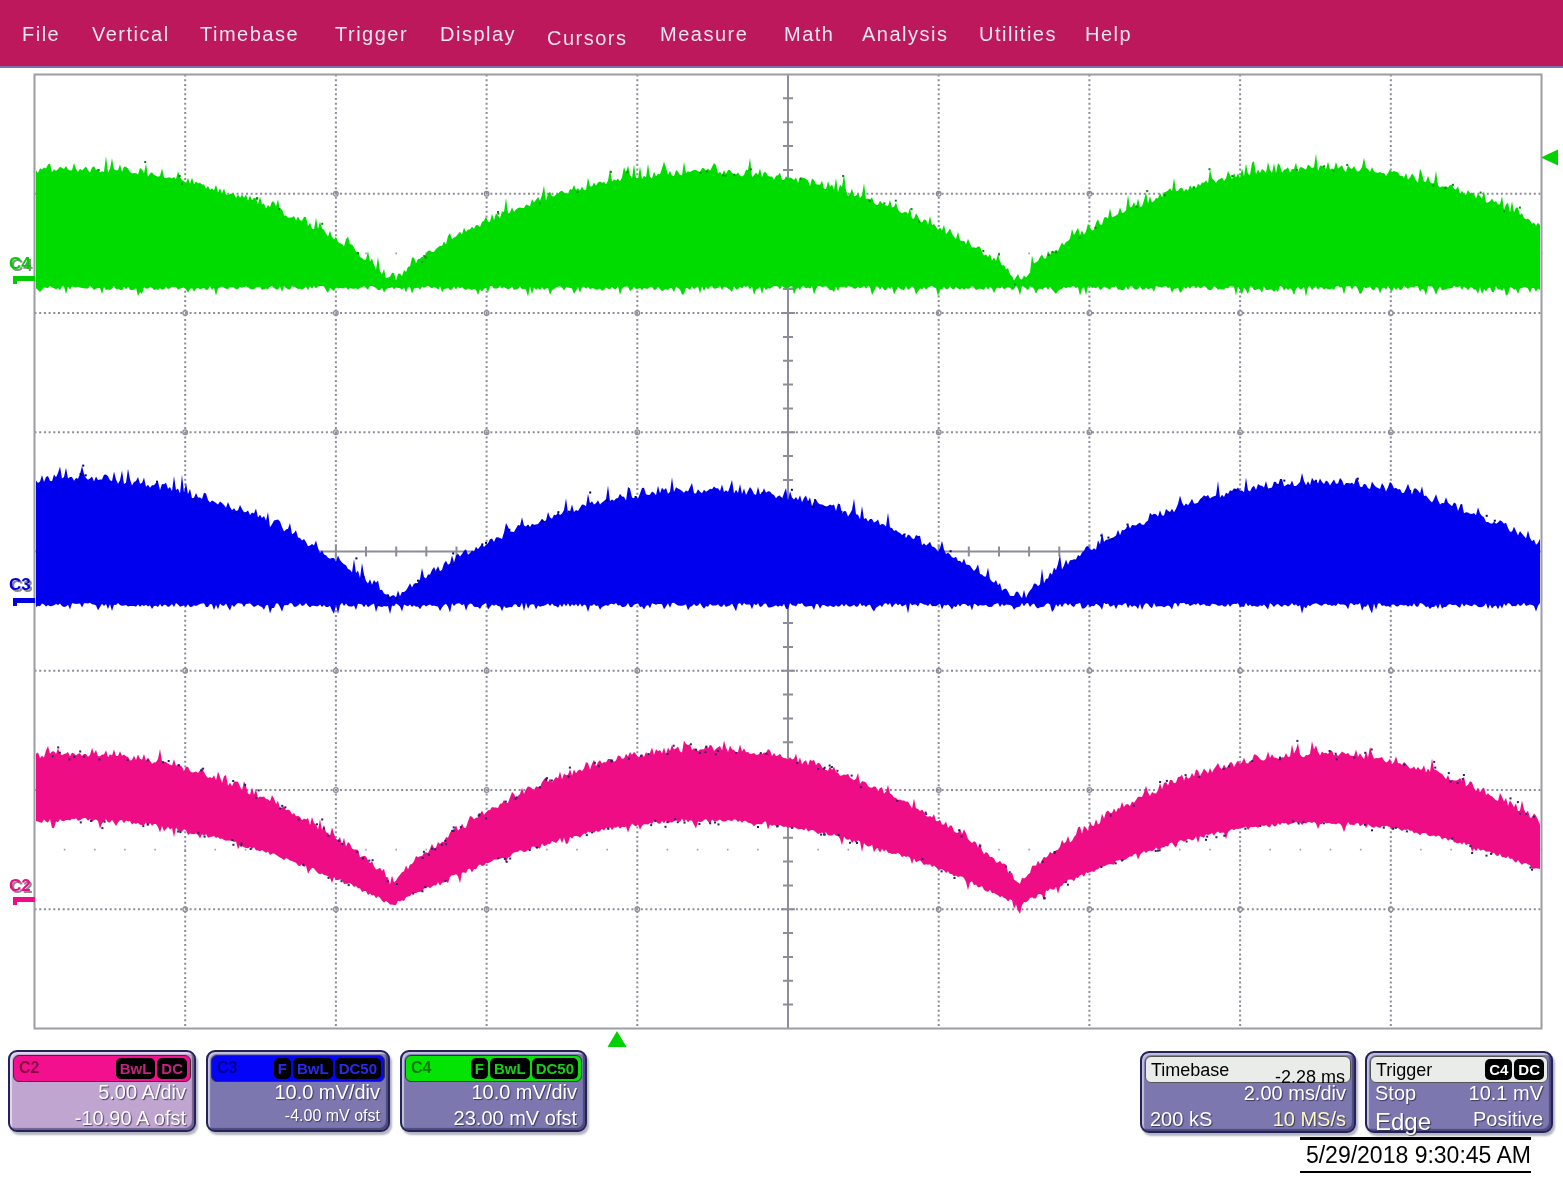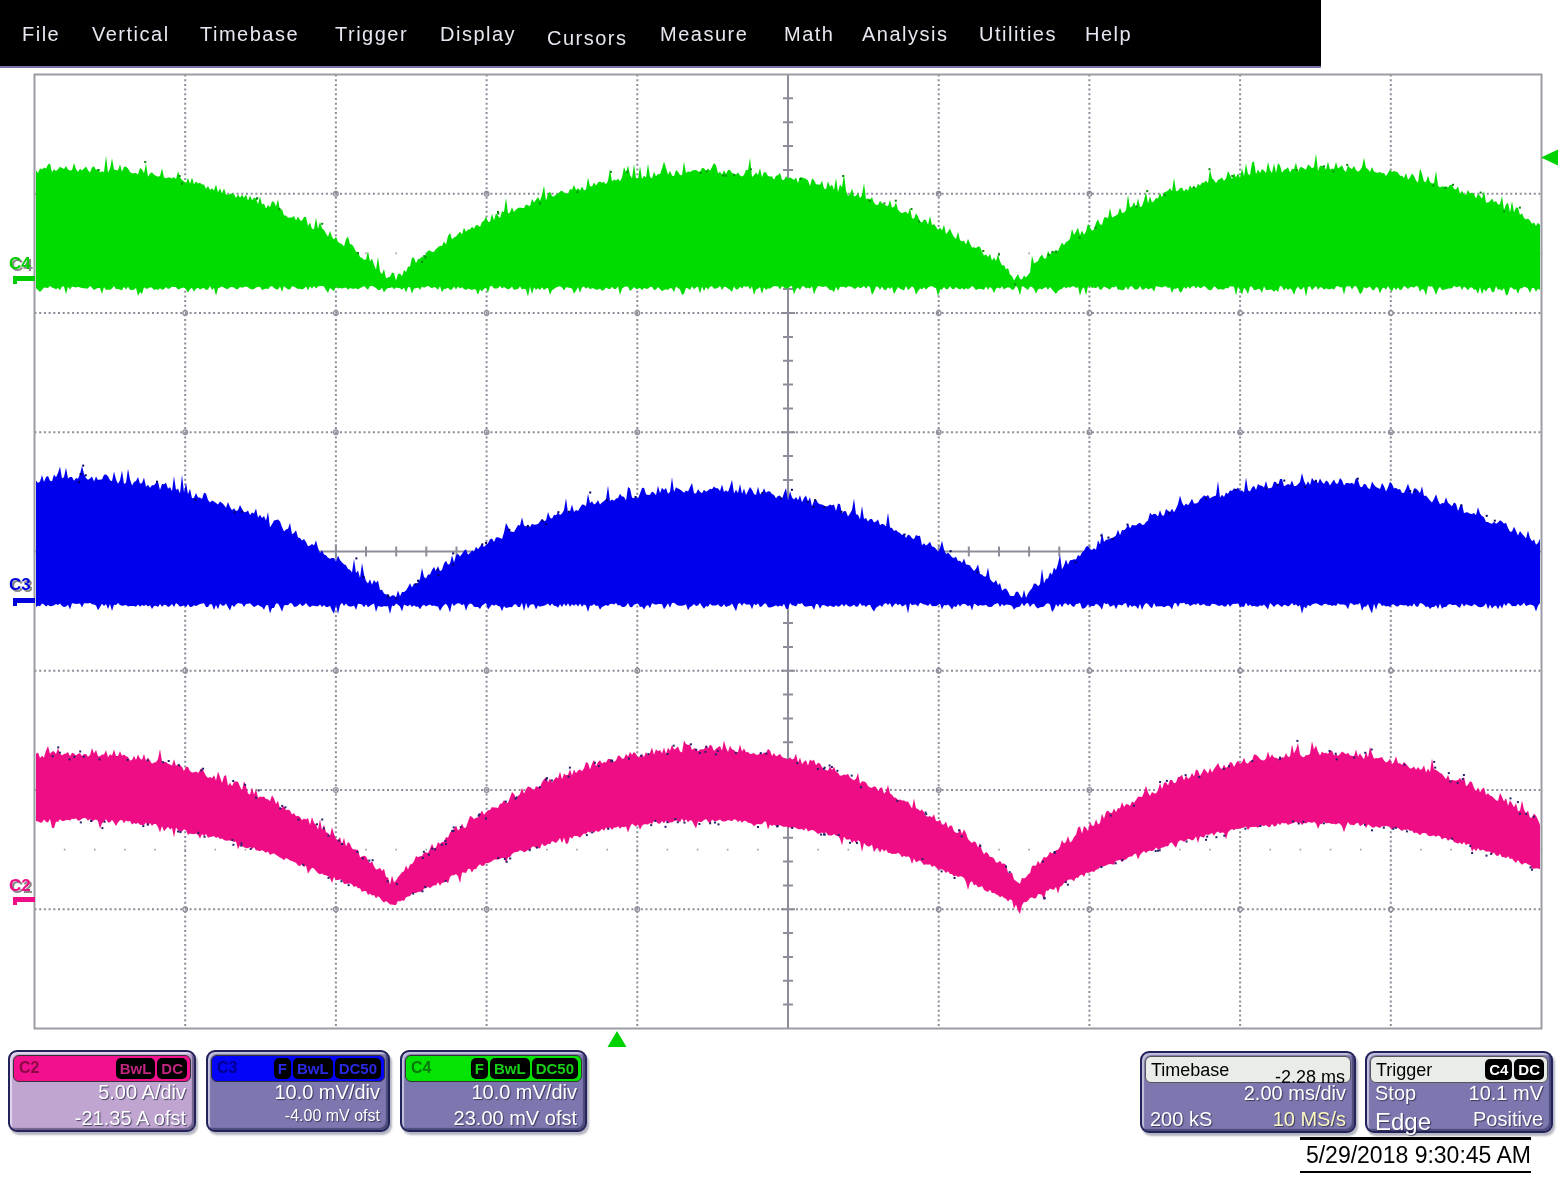--- a/index.html
+++ b/index.html
@@ -419,40 +419,40 @@
     <text x="11" y="592" font-family="Liberation Sans, sans-serif" font-size="17" font-weight="bold" fill="#8a8a8a">C3</text>
     <text x="9" y="590" font-family="Liberation Sans, sans-serif" font-size="17" font-weight="bold" fill="#0000dd">C3</text>
     <text x="11" y="893" font-family="Liberation Sans, sans-serif" font-size="17" font-weight="bold" fill="#8a8a8a">C2</text>
     <text x="9" y="891" font-family="Liberation Sans, sans-serif" font-size="17" font-weight="bold" fill="#ee0d86">C2</text>
     <path d="M13 276 h22 v5 h-18 v3 h-4 Z" fill="#00cc00"></path>
     <path d="M13 598 h22 v5 h-18 v3 h-4 Z" fill="#0000dd"></path>
     <path d="M13 897 h22 v5 h-18 v3 h-4 Z" fill="#ee0d86"></path>
     <polygon points="1541,157.5 1558,149.5 1558,165.5" fill="#00d200"></polygon>
     <polygon points="617,1031 607.5,1047 626.5,1047" fill="#00d200"></polygon>
   </svg>
-<div style="position:absolute;left:0;top:0;width:1321px;height:66px;background:#000000;border-bottom:2px solid #7a73ab">
+<div style="position:absolute;left:0;top:0;width:1563px;height:66px;background:#be185d;border-bottom:2px solid #7a73ab">
     <span style="position:absolute;left:22px;top:23px;font-size:20px;letter-spacing:1.5px;color:#e8e6f0">File</span>
     <span style="position:absolute;left:92px;top:23px;font-size:20px;letter-spacing:1.5px;color:#e8e6f0">Vertical</span>
     <span style="position:absolute;left:200px;top:23px;font-size:20px;letter-spacing:1.5px;color:#e8e6f0">Timebase</span>
     <span style="position:absolute;left:335px;top:23px;font-size:20px;letter-spacing:1.5px;color:#e8e6f0">Trigger</span>
     <span style="position:absolute;left:440px;top:23px;font-size:20px;letter-spacing:1.5px;color:#e8e6f0">Display</span>
     <span style="position:absolute;left:547px;top:27px;font-size:20px;letter-spacing:1.5px;color:#e8e6f0">Cursors</span>
     <span style="position:absolute;left:660px;top:23px;font-size:20px;letter-spacing:1.5px;color:#e8e6f0">Measure</span>
     <span style="position:absolute;left:784px;top:23px;font-size:20px;letter-spacing:1.5px;color:#e8e6f0">Math</span>
     <span style="position:absolute;left:862px;top:23px;font-size:20px;letter-spacing:1.5px;color:#e8e6f0">Analysis</span>
     <span style="position:absolute;left:979px;top:23px;font-size:20px;letter-spacing:1.5px;color:#e8e6f0">Utilities</span>
     <span style="position:absolute;left:1085px;top:23px;font-size:20px;letter-spacing:1.5px;color:#e8e6f0">Help</span>
   </div>
 <div style="position:absolute;left:8px;top:1050px;width:188px;height:82px;background:#c0a5d1;box-sizing:border-box;border-radius:9px;border:2px solid #23235c;box-shadow:inset -2px -2px 1px rgba(30,30,70,0.5), inset 2px 2px 1px rgba(255,255,255,0.55), 2px 3px 2px rgba(90,90,120,0.45);">
     <div style="position:absolute;left:3px;top:3px;right:3px;height:25px;background:#f2108e;border-radius:6px;border:1px solid #333;">
       <span style="position:absolute;left:5px;top:3px;font-size:16px;font-weight:bold;color:#8c0a42">C2</span>
       <span style="position:absolute;right:3px;top:2px;"><span style="display:inline-block;background:#000;color:#c22680;border-radius:5px;padding:0px 4px;font-weight:bold;font-size:15px;line-height:21px;margin-left:2px;vertical-align:top">BwL</span><span style="display:inline-block;background:#000;color:#c22680;border-radius:5px;padding:0px 4px;font-weight:bold;font-size:15px;line-height:21px;margin-left:2px;vertical-align:top">DC</span></span>
     </div>
     <div style="position:absolute;right:8px;top:29px;font-size:20px;color:#fff;text-shadow:1px 1px 1px rgba(40,40,70,0.8)">5.00 A/div</div>
-    <div style="position:absolute;right:8px;top:55px;font-size:20px;color:#fff;text-shadow:1px 1px 1px rgba(40,40,70,0.8)">-21.35 A ofst</div>
+    <div style="position:absolute;right:8px;top:55px;font-size:20px;color:#fff;text-shadow:1px 1px 1px rgba(40,40,70,0.8)">-10.90 A ofst</div>
   </div>
 <div style="position:absolute;left:206px;top:1050px;width:184px;height:82px;background:#7c77ae;box-sizing:border-box;border-radius:9px;border:2px solid #23235c;box-shadow:inset -2px -2px 1px rgba(30,30,70,0.5), inset 2px 2px 1px rgba(255,255,255,0.55), 2px 3px 2px rgba(90,90,120,0.45);">
     <div style="position:absolute;left:3px;top:3px;right:3px;height:25px;background:#0404f8;border-radius:6px;border:1px solid #333;">
       <span style="position:absolute;left:5px;top:3px;font-size:16px;font-weight:bold;color:#000090">C3</span>
       <span style="position:absolute;right:3px;top:2px;"><span style="display:inline-block;background:#000;color:#2a2ae8;border-radius:5px;padding:0px 4px;font-weight:bold;font-size:15px;line-height:21px;margin-left:2px;vertical-align:top">F</span><span style="display:inline-block;background:#000;color:#2a2ae8;border-radius:5px;padding:0px 4px;font-weight:bold;font-size:15px;line-height:21px;margin-left:2px;vertical-align:top">BwL</span><span style="display:inline-block;background:#000;color:#2a2ae8;border-radius:5px;padding:0px 4px;font-weight:bold;font-size:15px;line-height:21px;margin-left:2px;vertical-align:top">DC50</span></span>
     </div>
     <div style="position:absolute;right:8px;top:29px;font-size:20px;color:#fff;text-shadow:1px 1px 1px rgba(40,40,70,0.8)">10.0 mV/div</div>
     <div style="position:absolute;right:8px;top:55px;font-size:16px;color:#fff;text-shadow:1px 1px 1px rgba(40,40,70,0.8)">-4.00 mV ofst</div>
   </div>
 <div style="position:absolute;left:400px;top:1050px;width:187px;height:82px;background:#7c77ae;box-sizing:border-box;border-radius:9px;border:2px solid #23235c;box-shadow:inset -2px -2px 1px rgba(30,30,70,0.5), inset 2px 2px 1px rgba(255,255,255,0.55), 2px 3px 2px rgba(90,90,120,0.45);">

